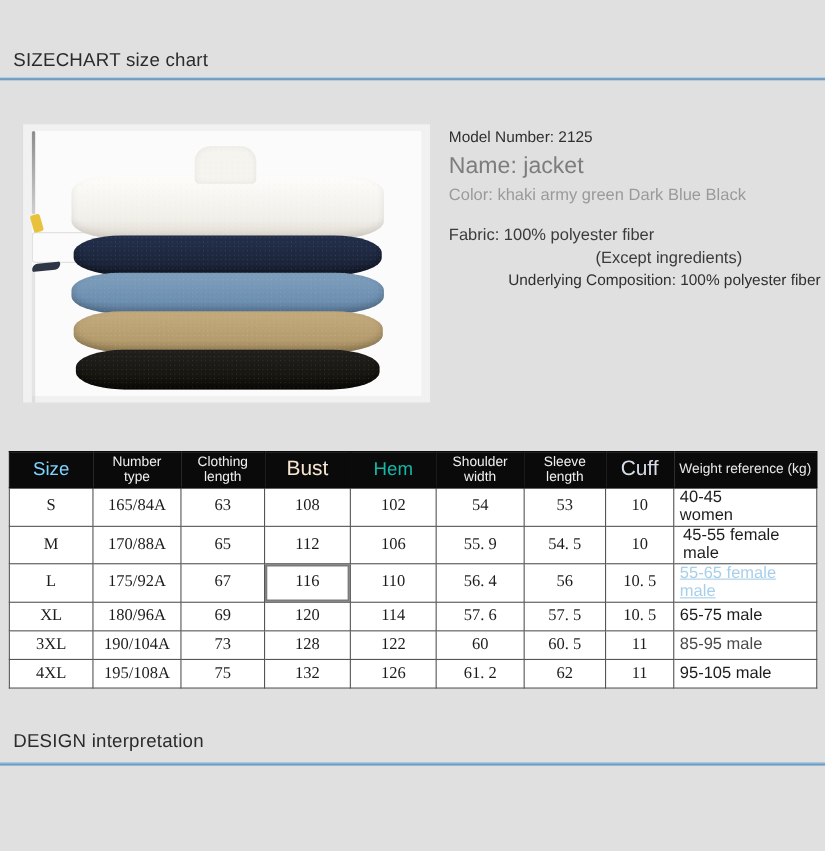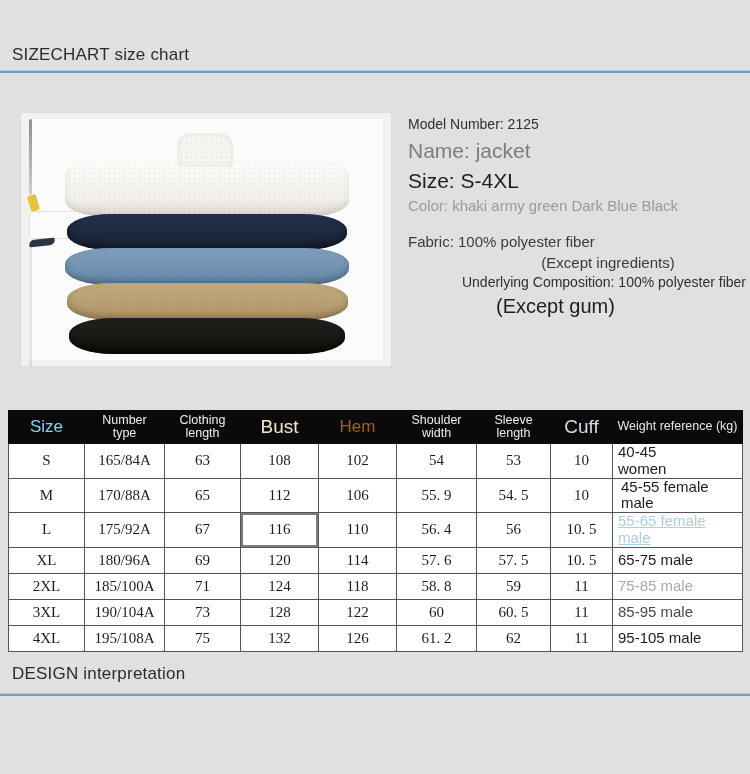--- a/index.html
+++ b/index.html
@@ -183,21 +183,21 @@
   #size-table thead th {
     background: #0a0a0a;
     border: 1px solid #0a0a0a;
     height: 32px;
     line-height: 1.05;
     font-family: "Liberation Sans", sans-serif;
   }
   .th-size     { font-size: 17px; color: #7dd3fc; }
   .th-two      { font-size: 12.5px; color: #efefef; }
   .th-bust     { font-size: 19px; color: #f7e6d2; }
-  .th-hem      { font-size: 17px; color: #a16207; }
+  .th-hem      { font-size: 17px; color: #14b8a6; }
   .th-cuff     { font-size: 19px; color: #d6dce6; }
   .th-weight   { font-size: 12.5px; color: #e8e8e8; text-align: left; padding-left: 6px; }
 
   #size-table tbody td {
     height: 25px;
     font-family: "Liberation Serif", serif;
     font-size: 15px;
     color: #1c1c1c;
   }
   
@@ -257,26 +257,24 @@
       <div class="jacket" id="jk-black">
           <div class="texture"></div>
         </div>
       <div id="jk-zip-stack"></div>
     </div>
   </div>
 
   <div id="spec-list">
     <div class="spec spec-model">Model Number: 2125</div>
     <div class="spec spec-name">Name: jacket</div>
-    <div class="spec spec-size">Size: S-4XL</div>
     <div class="spec spec-color">Color: khaki army green Dark Blue Black</div>
     <div class="spec spec-fabric">Fabric: 100% polyester fiber</div>
     <div class="spec spec-except1">(Except ingredients)</div>
     <div class="spec spec-underlying">Underlying Composition: 100% polyester fiber</div>
-    <div class="spec spec-except2">(Except gum)</div>
   </div>
 </div>
 
 <table id="size-table">
   <colgroup>
     <col style="width:76px">
       <col style="width:80px">
       <col style="width:76px">
     <col style="width:78px">
       <col style="width:78px">
@@ -353,31 +351,20 @@
         <td>180/96A</td>
         <td>69</td>
         <td>120</td>
         <td>114</td>
         <td>57. 6</td>
         <td>57. 5</td>
         <td>10. 5</td>
         <td class="wcell w-xl" style="color: rgb(28, 28, 28);">65-75 male</td>
       </tr>
       <tr>
-        <td>2XL</td>
-        <td>185/100A</td>
-        <td>71</td>
-        <td>124</td>
-        <td>118</td>
-        <td>58. 8</td>
-        <td>59</td>
-        <td>11</td>
-        <td class="wcell w-2xl" style="color: rgb(169, 169, 169);">75-85 male</td>
-      </tr>
-      <tr>
         <td>3XL</td>
         <td>190/104A</td>
         <td>73</td>
         <td>128</td>
         <td>122</td>
         <td>60</td>
         <td>60. 5</td>
         <td>11</td>
         <td class="wcell w-3xl" style="color: rgb(74, 74, 74);">85-95 male</td>
       </tr>

